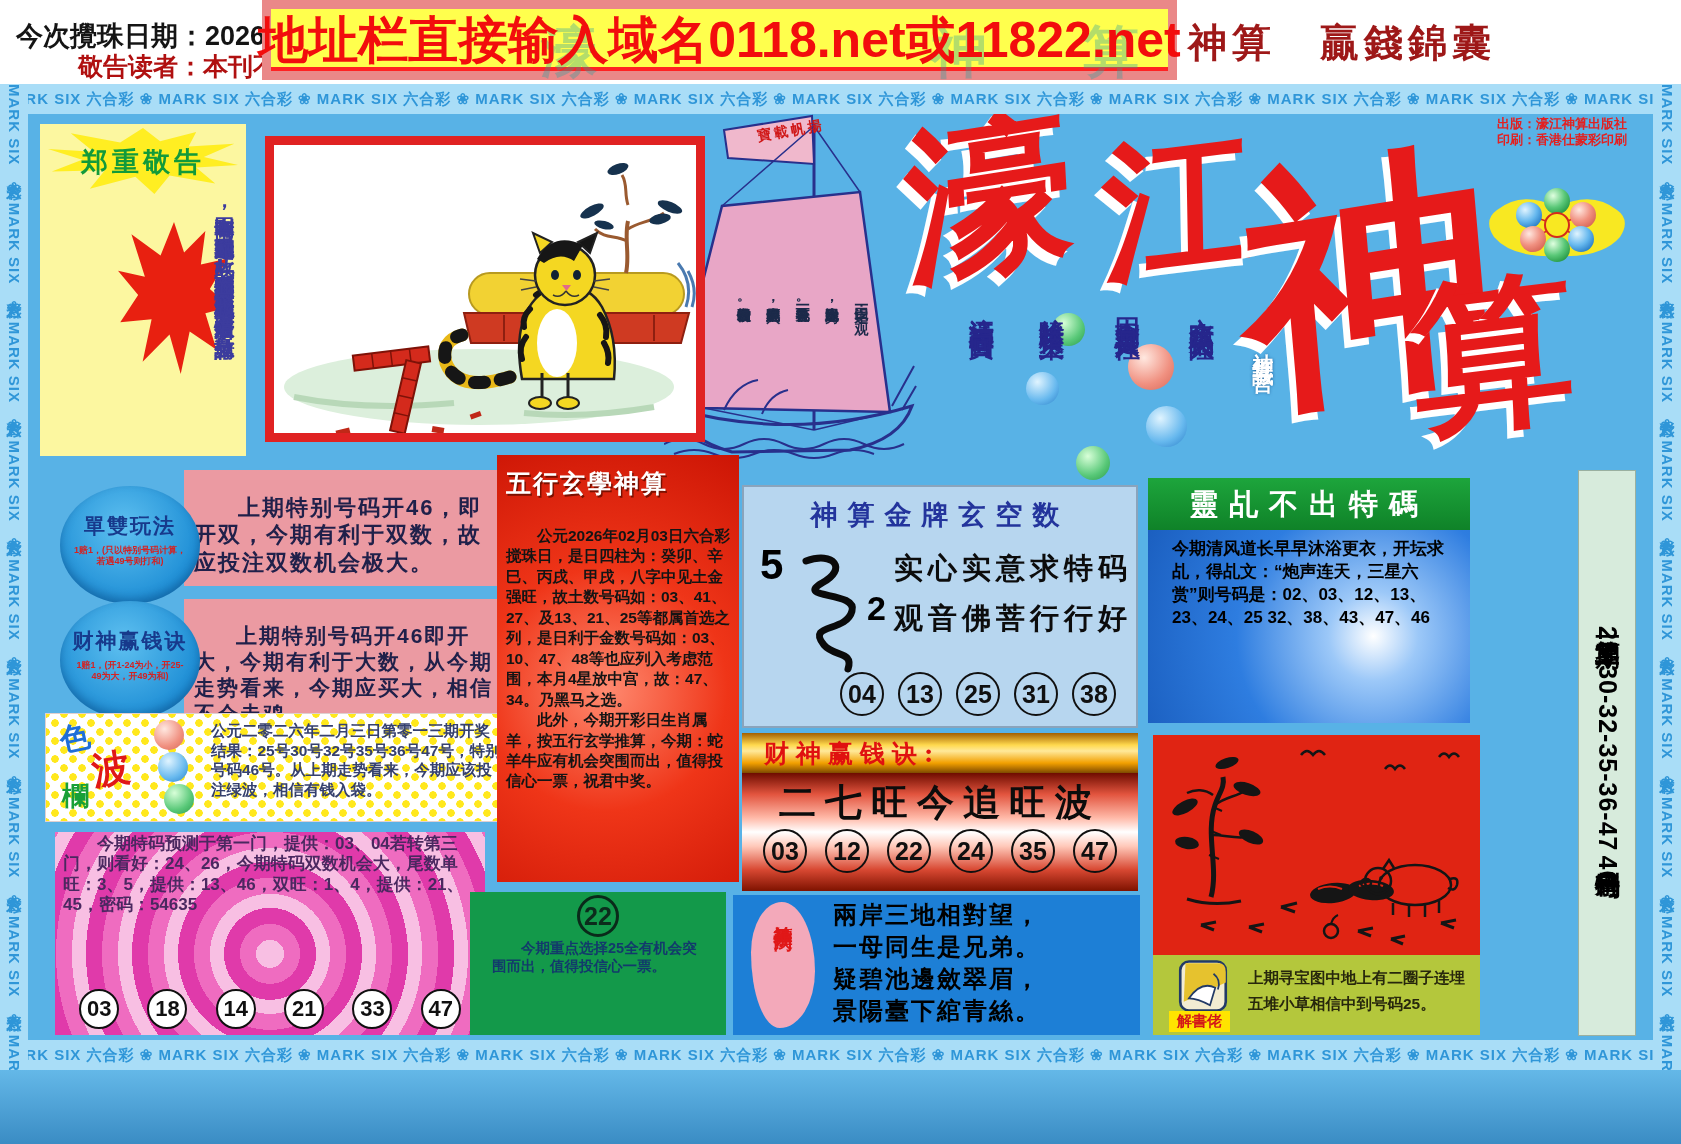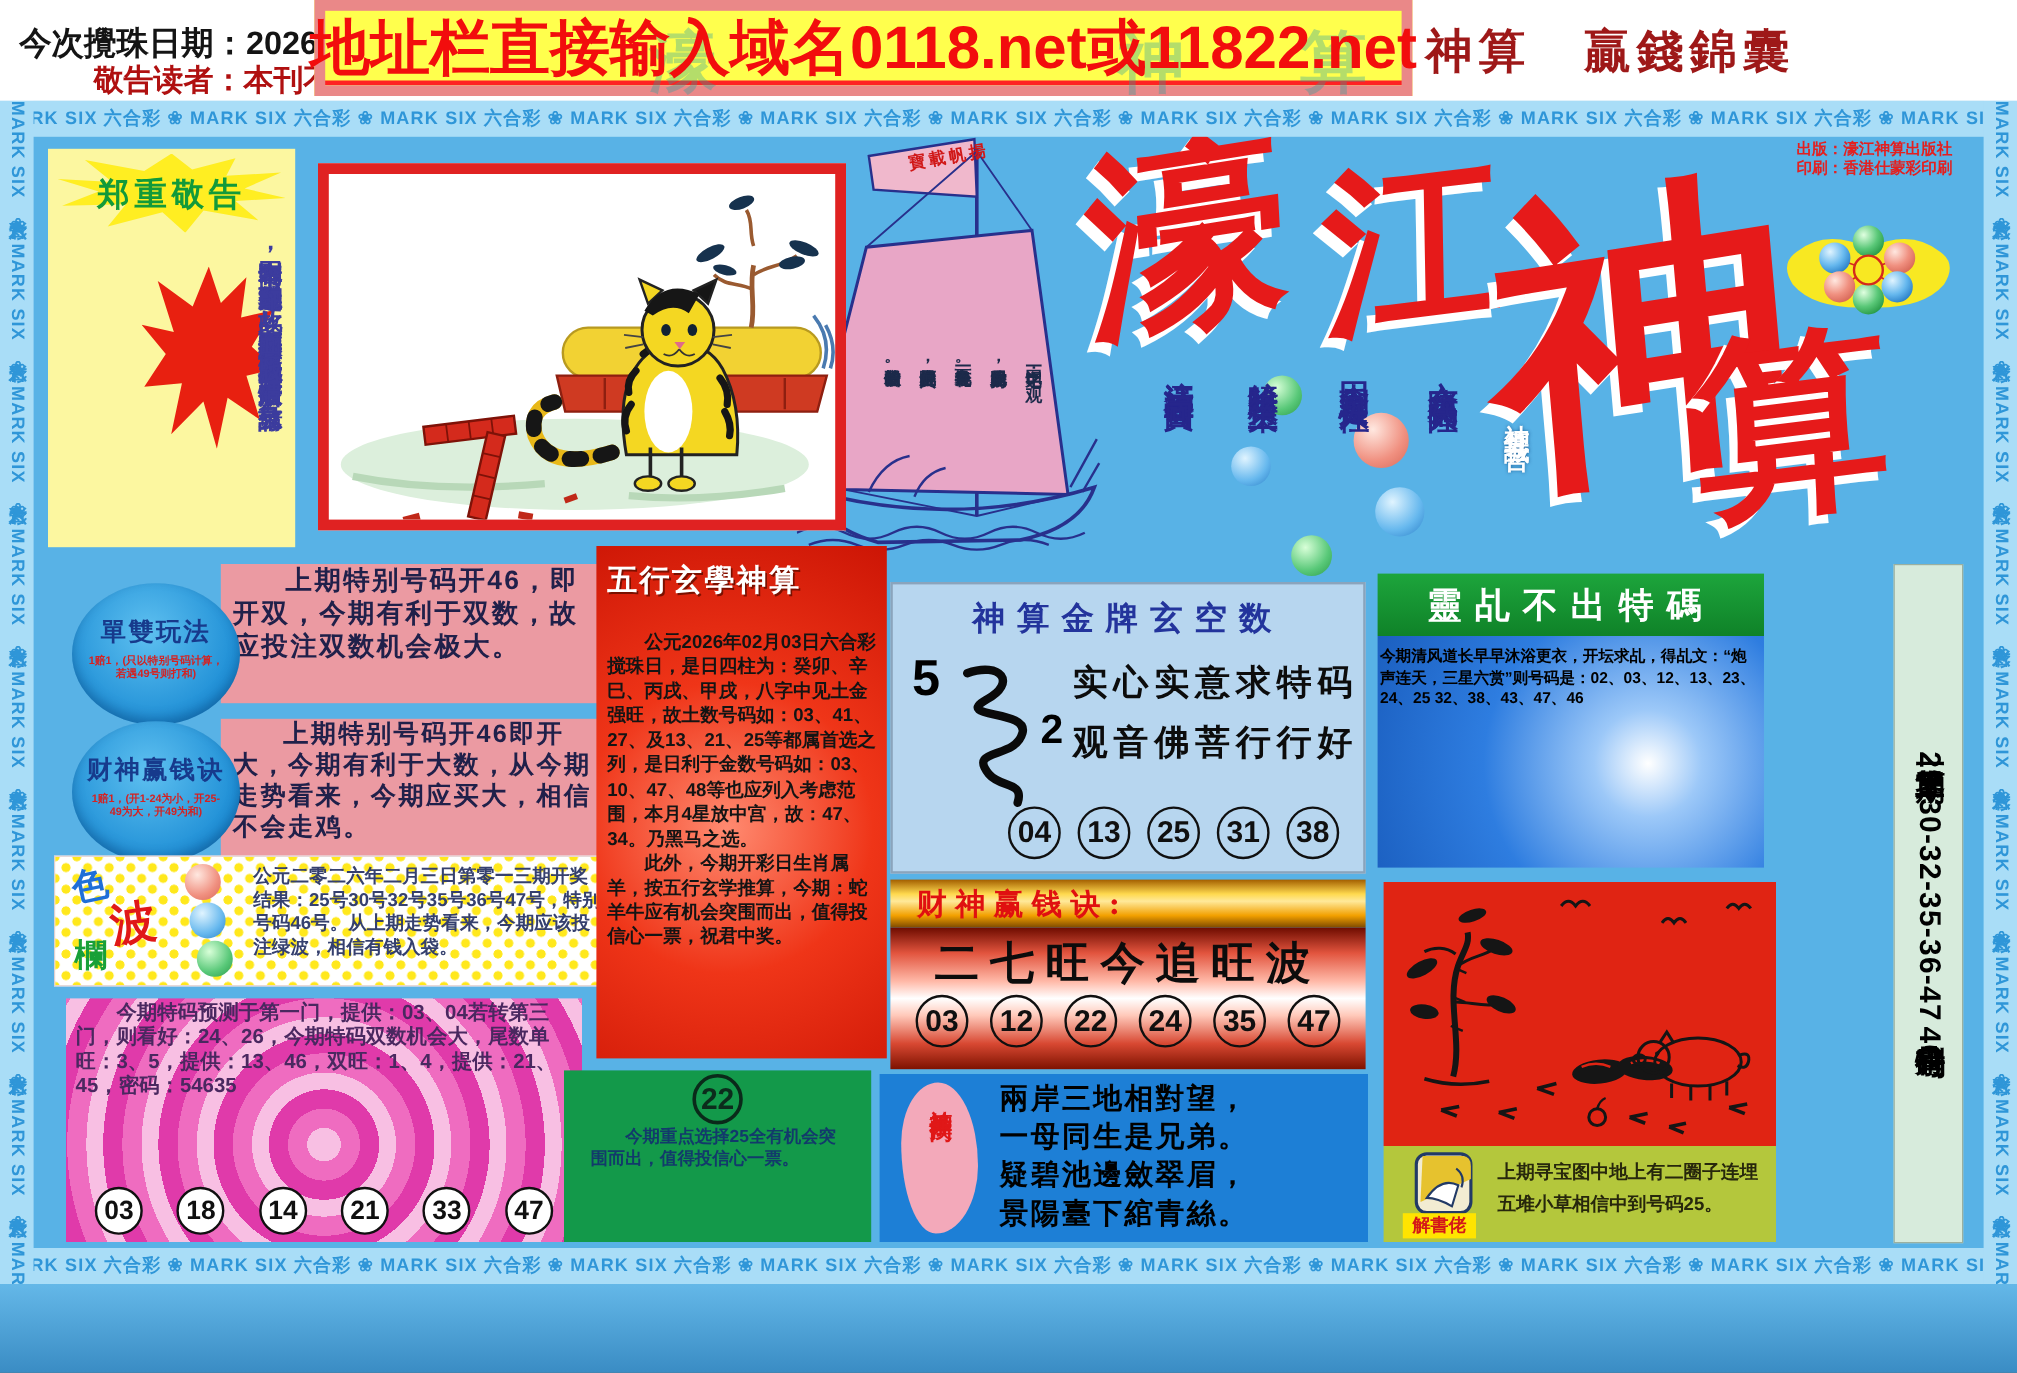--- a/index.html
+++ b/index.html
@@ -69,21 +69,21 @@
   .flag-text{position:absolute;left:757px;top:122px;font-size:14px;font-weight:bold;color:#d01818;
           transform:rotate(-10deg);z-index:2;letter-spacing:3px;}
   
   .badge{position:absolute;left:60px;width:140px;height:118px;border-radius:50%;text-align:center;z-index:2;
           background:radial-gradient(ellipse at 45% 35%,#5ec0f0,#1f8fd6 70%,#157ac0);
           box-shadow:inset 0 -5px 10px rgba(0,40,90,.35);}
   #badge1{top:486px;} #badge2{top:601px;}
   .badge .bt{margin-top:26px;font-size:21px;font-weight:bold;color:#173a8c;letter-spacing:2px;}
   .badge .bn{margin-top:5px;font-size:9px;font-weight:bold;color:#d42222;line-height:11px;padding:0 14px;}
   .pinkbox{position:absolute;left:184px;width:322px;background:#eb9aa2;color:#20204a;font-weight:bold;
-          padding:0 10px;box-sizing:border-box;line-height:1.24;letter-spacing:2px;z-index:1;}
+          padding:24px 10px;box-sizing:border-box;line-height:1.24;letter-spacing:2px;z-index:1;}
   .pinkbox p{margin:0;text-indent:2em;}
   #pb1{top:470px;height:116px;font-size:22px;}
   #pb2{top:599px;height:126px;font-size:21px;}
   
   .sebo{position:absolute;left:45px;top:713px;width:462px;height:107px;background-color:#fff;
         background-image:radial-gradient(#ffe81c 3.5px,rgba(0,0,0,0) 4px),radial-gradient(#ffe81c 3.5px,rgba(0,0,0,0) 4px);
         background-size:18px 18px;background-position:0 0,9px 9px;border:1px solid #e0d0d0;z-index:2;}
   .sebo span.lbl{position:absolute;font-weight:bold;font-family:"DejaVu Serif","Liberation Serif",serif;}
   .sb-se{left:14px;top:4px;font-size:30px;color:#1f6fd8;transform:rotate(-12deg);}
   .sb-bo{left:46px;top:30px;font-size:38px;color:#e01818;transform:rotate(-8deg);}
@@ -146,21 +146,21 @@
         border-radius:48% 52% 55% 45% / 40% 55% 45% 60%;}
   .ss-label{position:absolute;left:50%;top:8px;transform:translateX(-50%);writing-mode:vertical-rl;
         font-size:19px;font-weight:bold;color:#e01818;letter-spacing:2px;}
   .ss-poem{position:absolute;left:100px;top:4px;font-size:24px;font-weight:bold;color:#000;line-height:1.33;
         letter-spacing:2px;font-family:"DejaVu Serif","Liberation Serif",serif;white-space:pre-line;margin:0;}
   
   .lingji{position:absolute;left:1148px;top:478px;width:322px;height:245px;z-index:2;}
   .lj-title{height:52px;background:linear-gradient(180deg,#1da53c,#0f8228);color:#fff;font-size:29px;
         font-weight:bold;letter-spacing:11px;text-align:center;line-height:52px;
         font-family:"DejaVu Serif","Liberation Serif",serif;}
-  .lj-body{height:193px;box-sizing:border-box;padding:8px 2px;font-size:13px;font-weight:bold;color:#000;
+  .lj-body{height:193px;box-sizing:border-box;padding:8px 24px;font-size:17px;font-weight:bold;color:#000;
         line-height:1.35;background:radial-gradient(circle at 70% 55%,#ffffff 0%,#9cc8f8 18%,#2e7de0 55%,#1b5fc0 100%);}
   
   .treasure{position:absolute;left:1153px;top:735px;width:327px;height:220px;background:#e02413;z-index:2;}
   .jsl{position:absolute;left:1153px;top:955px;width:327px;height:80px;background:#b4c73c;z-index:2;}
   .jsl-icon{position:absolute;left:22px;top:3px;width:56px;height:56px;}
   .jsl-label{position:absolute;left:16px;bottom:3px;background:#ffe400;color:#d41818;font-size:15px;
         font-weight:bold;padding:1px 8px;}
   .jsl-text{position:absolute;left:95px;top:10px;width:225px;font-size:15.5px;font-weight:bold;color:#27270c;line-height:1.65;}
   
   .sidestrip{position:absolute;left:1578px;top:470px;width:58px;height:566px;background:#d7ebdc;

